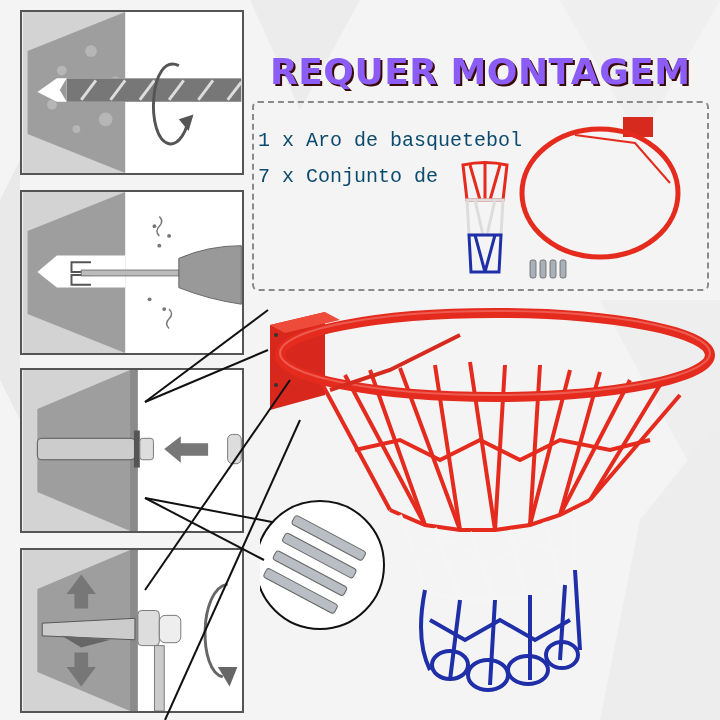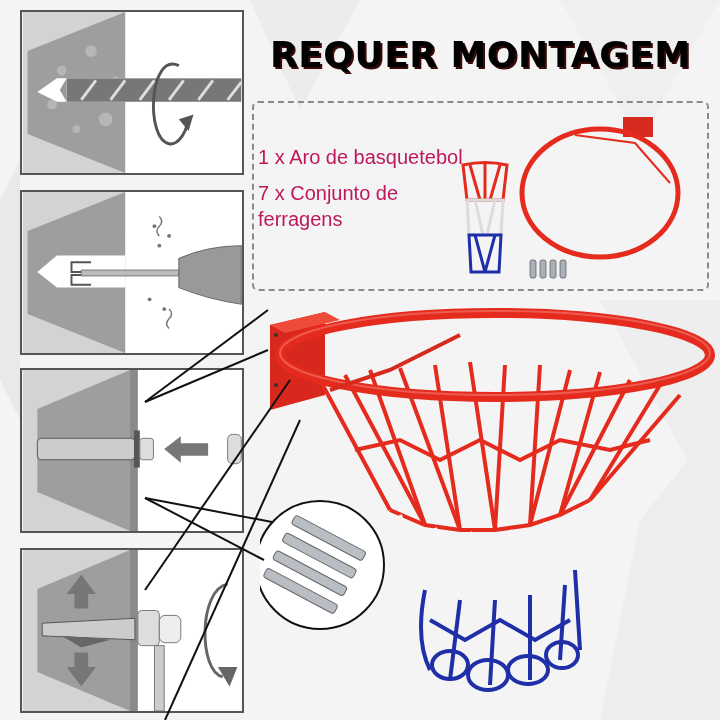--- a/index.html
+++ b/index.html
@@ -1,23 +1,23 @@
 <!DOCTYPE html>
 <html><head>
 <meta charset="utf-8">
 <style>
   * { box-sizing: border-box; margin: 0; padding: 0; }
   body { width: 720px; height: 720px; overflow: hidden; background: #f4f4f4; font-family: "Liberation Sans", sans-serif; position: relative; }
   .bg { position: absolute; inset: 0; }
   .steps { position: absolute; left: 20px; top: 0; width: 224px; }
   .step { position: absolute; left: 0; width: 224px; height: 165px; background: #fff; border: 2px solid #555; overflow: hidden; }
   .step svg { width: 100%; height: 100%; display: block; }
-  .title { position: absolute; left: 270px; top: 34px; font-family: "DejaVu Sans", sans-serif; font-weight: bold; font-size: 36px; letter-spacing: 0.5px; color: #000000; text-shadow: 2px 2px 0 #3a0a08; }
+  .title { position: absolute; left: 270px; top: 51px; font-family: "DejaVu Sans", sans-serif; font-weight: bold; font-size: 36px; letter-spacing: 0.5px; color: #8b5cf6; text-shadow: 2px 2px 0 #3a0a08; }
   .panel { position: absolute; left: 252px; top: 101px; width: 457px; height: 190px; border: 2px dashed #8a8a8a; border-radius: 6px; }
-  .items { position: absolute; left: 258px; top: 144px; font-size: 20px; color: #be185d; line-height: 26px; }
+  .items { position: absolute; left: 258px; top: 128px; font-size: 20px; color: #0c4a6e; line-height: 26px; font-family: Liberation Mono, monospace; }
   .items div { margin-bottom: 10px; }
   .items .wrap { margin-bottom: 0; }
   .main-img { position: absolute; left: 260px; top: 300px; width: 460px; height: 420px; }
   .lines { position: absolute; inset: 0; pointer-events: none; }
 </style>
 </head>
 <body>
 
 <svg class="bg" viewBox="0 0 720 720" preserveAspectRatio="none">
   <polygon points="250,0 360,0 300,110" fill="#ececec"></polygon>
@@ -113,21 +113,20 @@
   </div>
 </div>
 
 <div class="title">REQUER MONTAGEM</div>
 
 <div class="panel"></div>
 
 <div class="items">
   <div>1 x Aro de basquetebol</div>
   <div class="wrap">7 x Conjunto de</div>
-  <div class="wrap">ferragens</div>
 </div>
 
 <svg style="position:absolute;left:455px;top:160px;width:60px;height:120px;" viewBox="0 0 60 120">
   <g stroke-width="3" fill="none">
     <path d="M8 5 Q30 0 52 5 L48 40 L12 40 Z" stroke="#e52b1e"></path>
     <path d="M15 5 L25 40 M30 3 L30 40 M45 5 L35 40" stroke="#e52b1e"></path>
     <path d="M12 40 L48 40 L46 75 L14 75 Z" stroke="#dcdcdc"></path>
     <path d="M20 40 L28 75 M40 40 L32 75" stroke="#dcdcdc"></path>
     <path d="M14 75 L46 75 L44 112 L16 112 Z" stroke="#1f2fa8"></path>
     <path d="M20 75 L30 112 M40 75 L30 112" stroke="#1f2fa8"></path>

